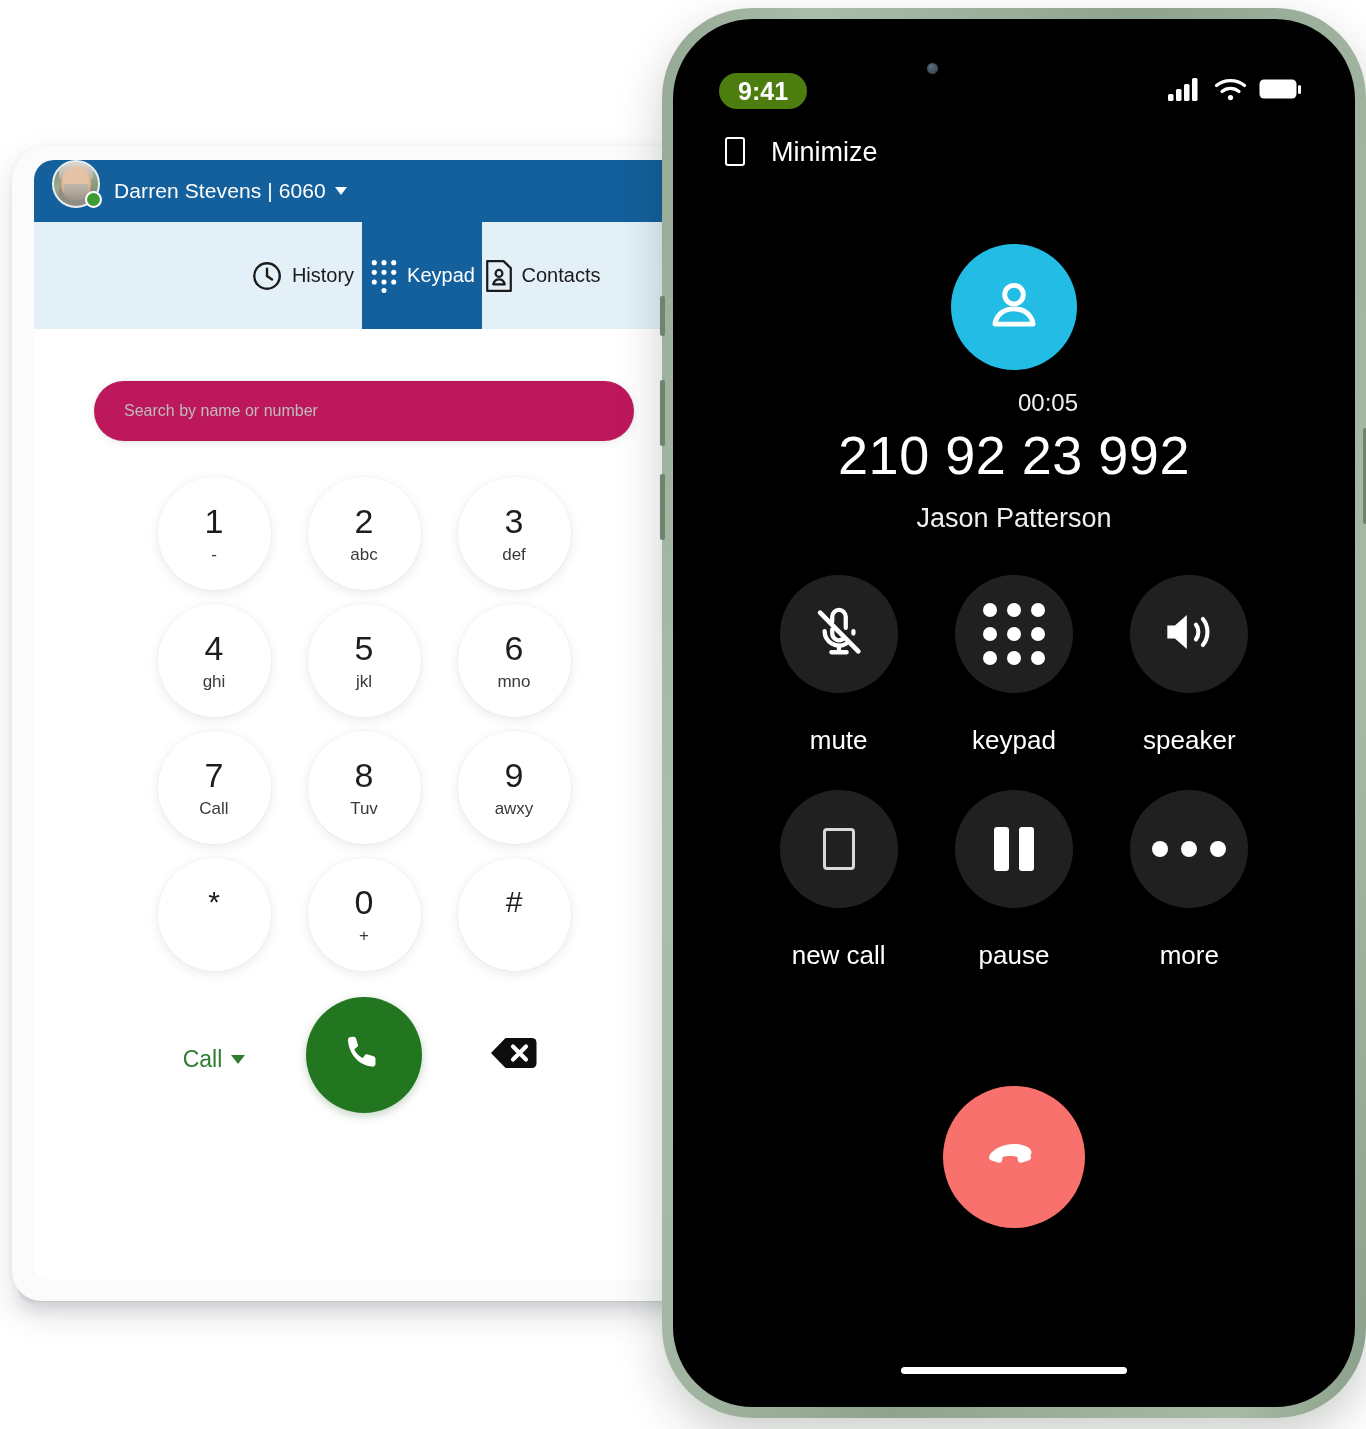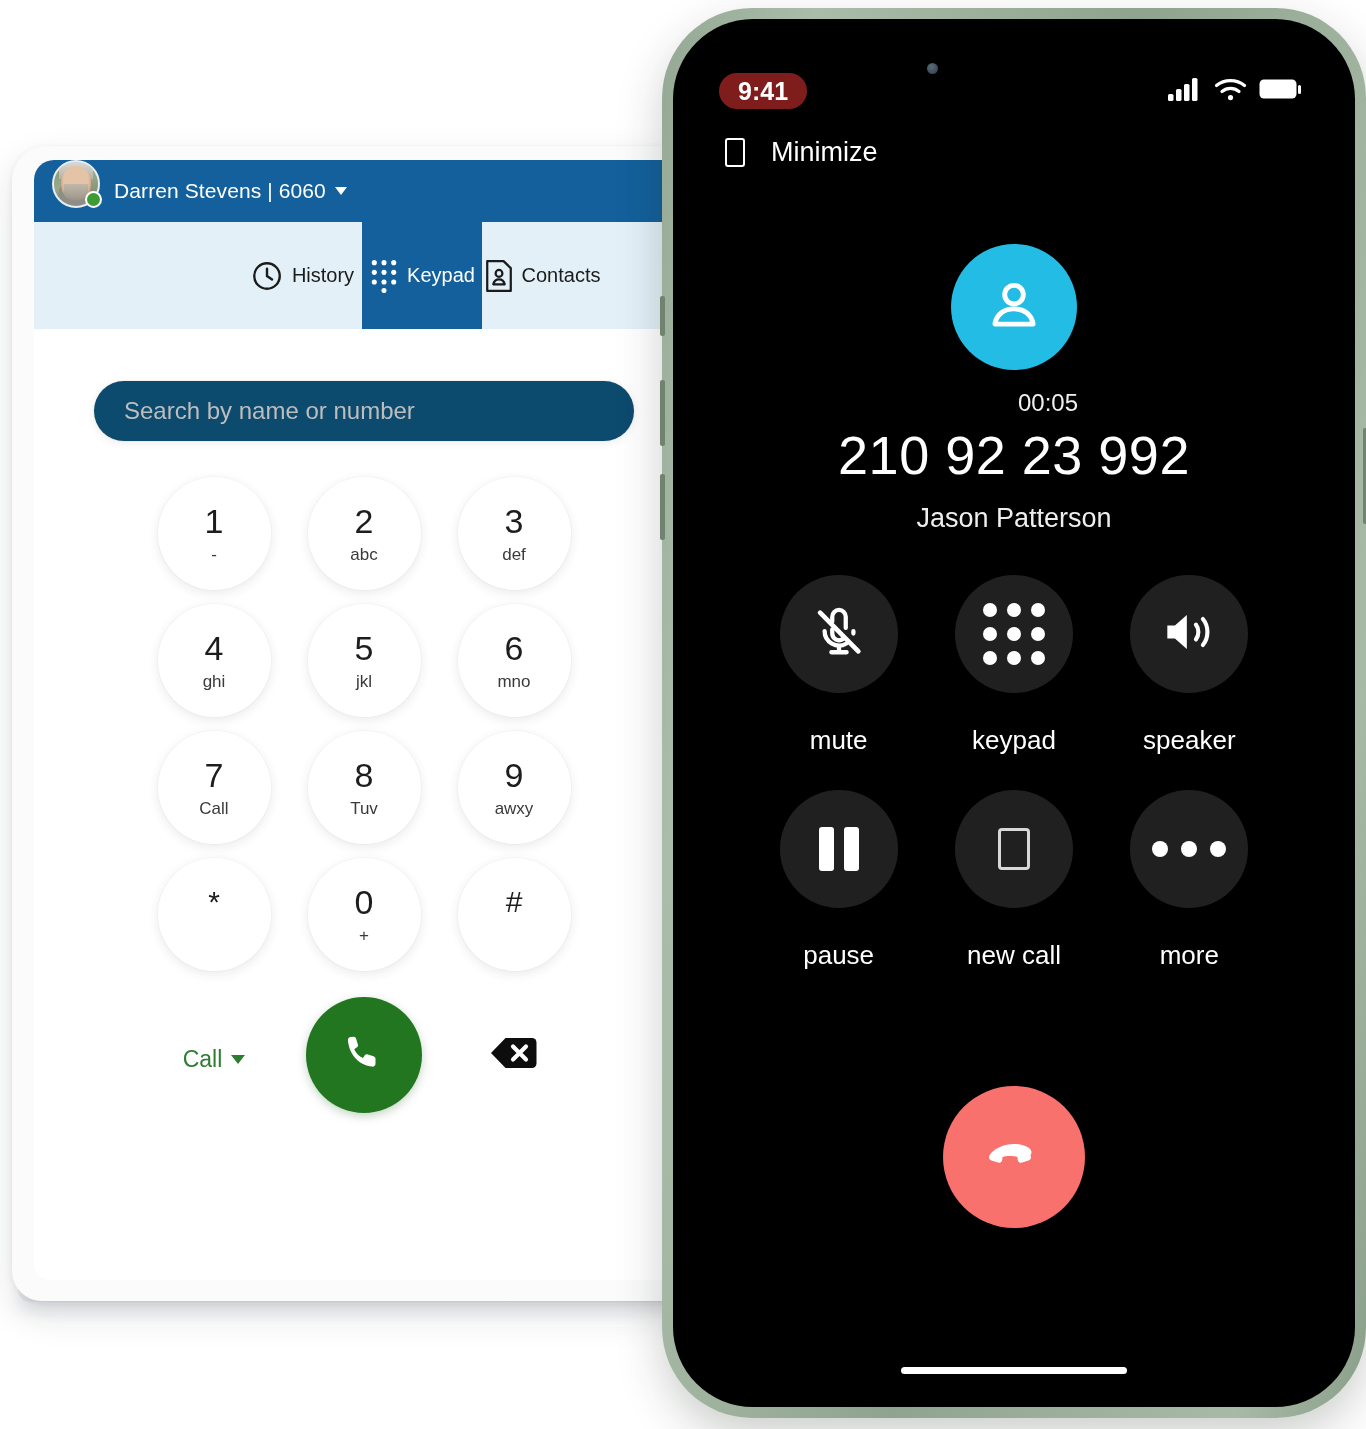--- a/index.html
+++ b/index.html
@@ -85,24 +85,24 @@
     width: 120px; display: flex; flex-direction: row; align-items: center; justify-content: center;
     gap: 8px; color: #1b1b1b; font-size: 20px; cursor: pointer;
   }
   .tab.active { background: #13609c; color: #ffffff; }
   .tab svg { display:block; }
 
   
   .app-body { background:#fff; height: 951px; position: relative; }
   .search-row { padding: 52px 0 0 0; display:flex; justify-content:center; }
   .search-box {
-    width: 540px; height: 60px; border-radius: 30px; background: #0c4a6e;
+    width: 540px; height: 60px; border-radius: 30px; background: #be185d;
     box-shadow: 0 2px 9px rgba(60,60,70,.09), 0 0 0 1px rgba(60,60,70,.045);
     display:flex; align-items:center; padding: 0 30px;
-    font-size: 24px; color: #bdbdbd;
+    font-size: 16px; color: #bdbdbd;
   }
   .keypad-grid {
     margin: 36px auto 0; width: 450px;
     display: grid; grid-template-columns: repeat(3, 1fr); row-gap: 14px; justify-items: center;
   }
   .key {
     width: 113px; height: 113px; border-radius: 50%; background: #fff;
     box-shadow: 0 3px 11px rgba(50,50,60,.10), 0 0 0 1px rgba(50,50,60,.025);
     display:flex; flex-direction:column; align-items:center; justify-content:center;
     cursor:pointer;
@@ -152,27 +152,27 @@
   .sb-left-2  { left: -2px; top: 372px; width: 5px; height: 66px; }
   .sb-left-3  { left: -2px; top: 466px; width: 5px; height: 66px; }
   .sb-right-1 { right: -2px; top: 420px; width: 5px; height: 96px; }
 
   .status-bar {
     position: absolute; top: 52px; left: 0; right: 0; height: 40px;
     display: flex; align-items: center; justify-content: space-between;
     padding: 0 52px 0 46px; z-index: 7;
   }
   .clock-pill {
-    background:#7f1d1d; color:#fff; font-size:25px; font-weight:600;
+    background:#4d7c0f; color:#fff; font-size:25px; font-weight:600;
     padding: 5px 19px; border-radius: 20px; line-height:1.05;
   }
   .status-icons { display:flex; align-items:center; gap: 12px; }
 
   .minimize-row {
-    position:absolute; top: 118px; left: 52px; display:flex; align-items:center; gap: 26px;
+    position:absolute; top: 118px; left: 52px; display:flex; gap: 26px;
     color:#fff; font-size: 27px; cursor:pointer; z-index:7;
   }
   .min-rect { width: 20px; height: 29px; border: 2.5px solid #fff; border-radius: 3px; }
 
   .call-avatar {
     position: absolute; left: 50%; transform: translateX(-50%); top: 225px;
     width: 126px; height: 126px; border-radius: 50%; background: #22bce4;
     display:flex; align-items:center; justify-content:center;
   }
   .call-timer { position:absolute; top: 370px; width:100%; text-align:center; color:#f0f0f0; font-size:24px;margin-left:34px; }
@@ -447,33 +447,33 @@
                 <path d="M3 9h3.5L12 4.2v15.6L6.5 15H3z" fill="#fff"></path>
                 <path d="M16.2 8.6c1.5 1.9 1.5 4.9 0 6.8M19.4 6c2.8 3.3 2.8 8.7 0 12" stroke="#fff" stroke-width="1.9" stroke-linecap="round"></path>
               </svg>
             </span>
           </div>
           <div class="ctrl-label">speaker</div>
         </div>
 
         <div class="ctrl">
           <div class="ctrl-circle">
+            <span class="newcall-rect"></span>
+          </div>
+          <div class="ctrl-label">new call</div>
+        </div>
+
+        <div class="ctrl">
+          <div class="ctrl-circle">
             <span class="pause-bars">
                 <i></i>
                 <i></i>
               </span>
           </div>
           <div class="ctrl-label">pause</div>
-        </div>
-
-        <div class="ctrl">
-          <div class="ctrl-circle">
-            <span class="newcall-rect"></span>
-          </div>
-          <div class="ctrl-label">new call</div>
         </div>
 
         <div class="ctrl">
           <div class="ctrl-circle">
             <span class="dots3">
                 <i></i>
                 <i></i>
                 <i></i>
               </span>
           </div>

